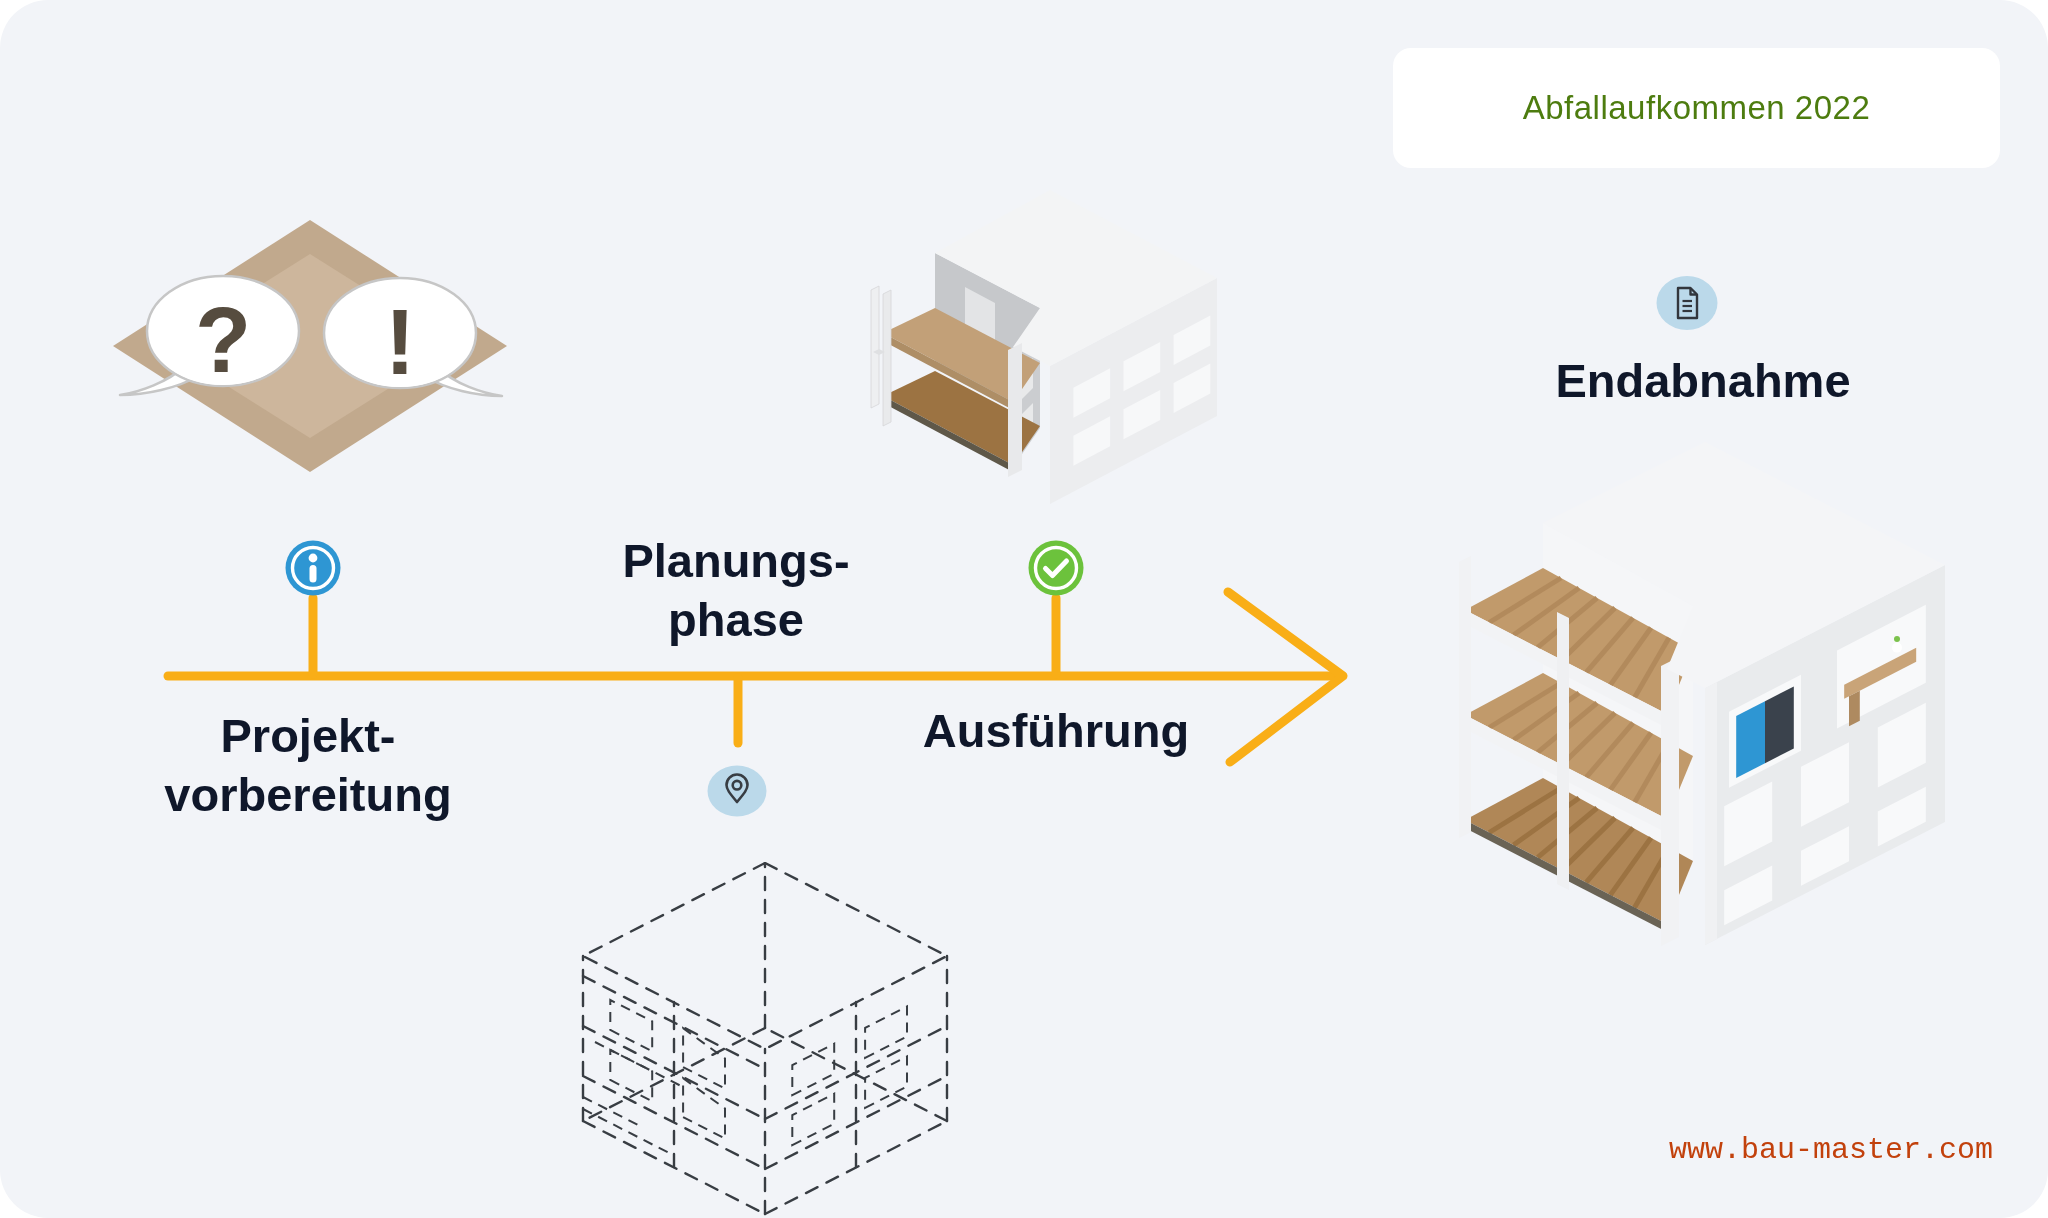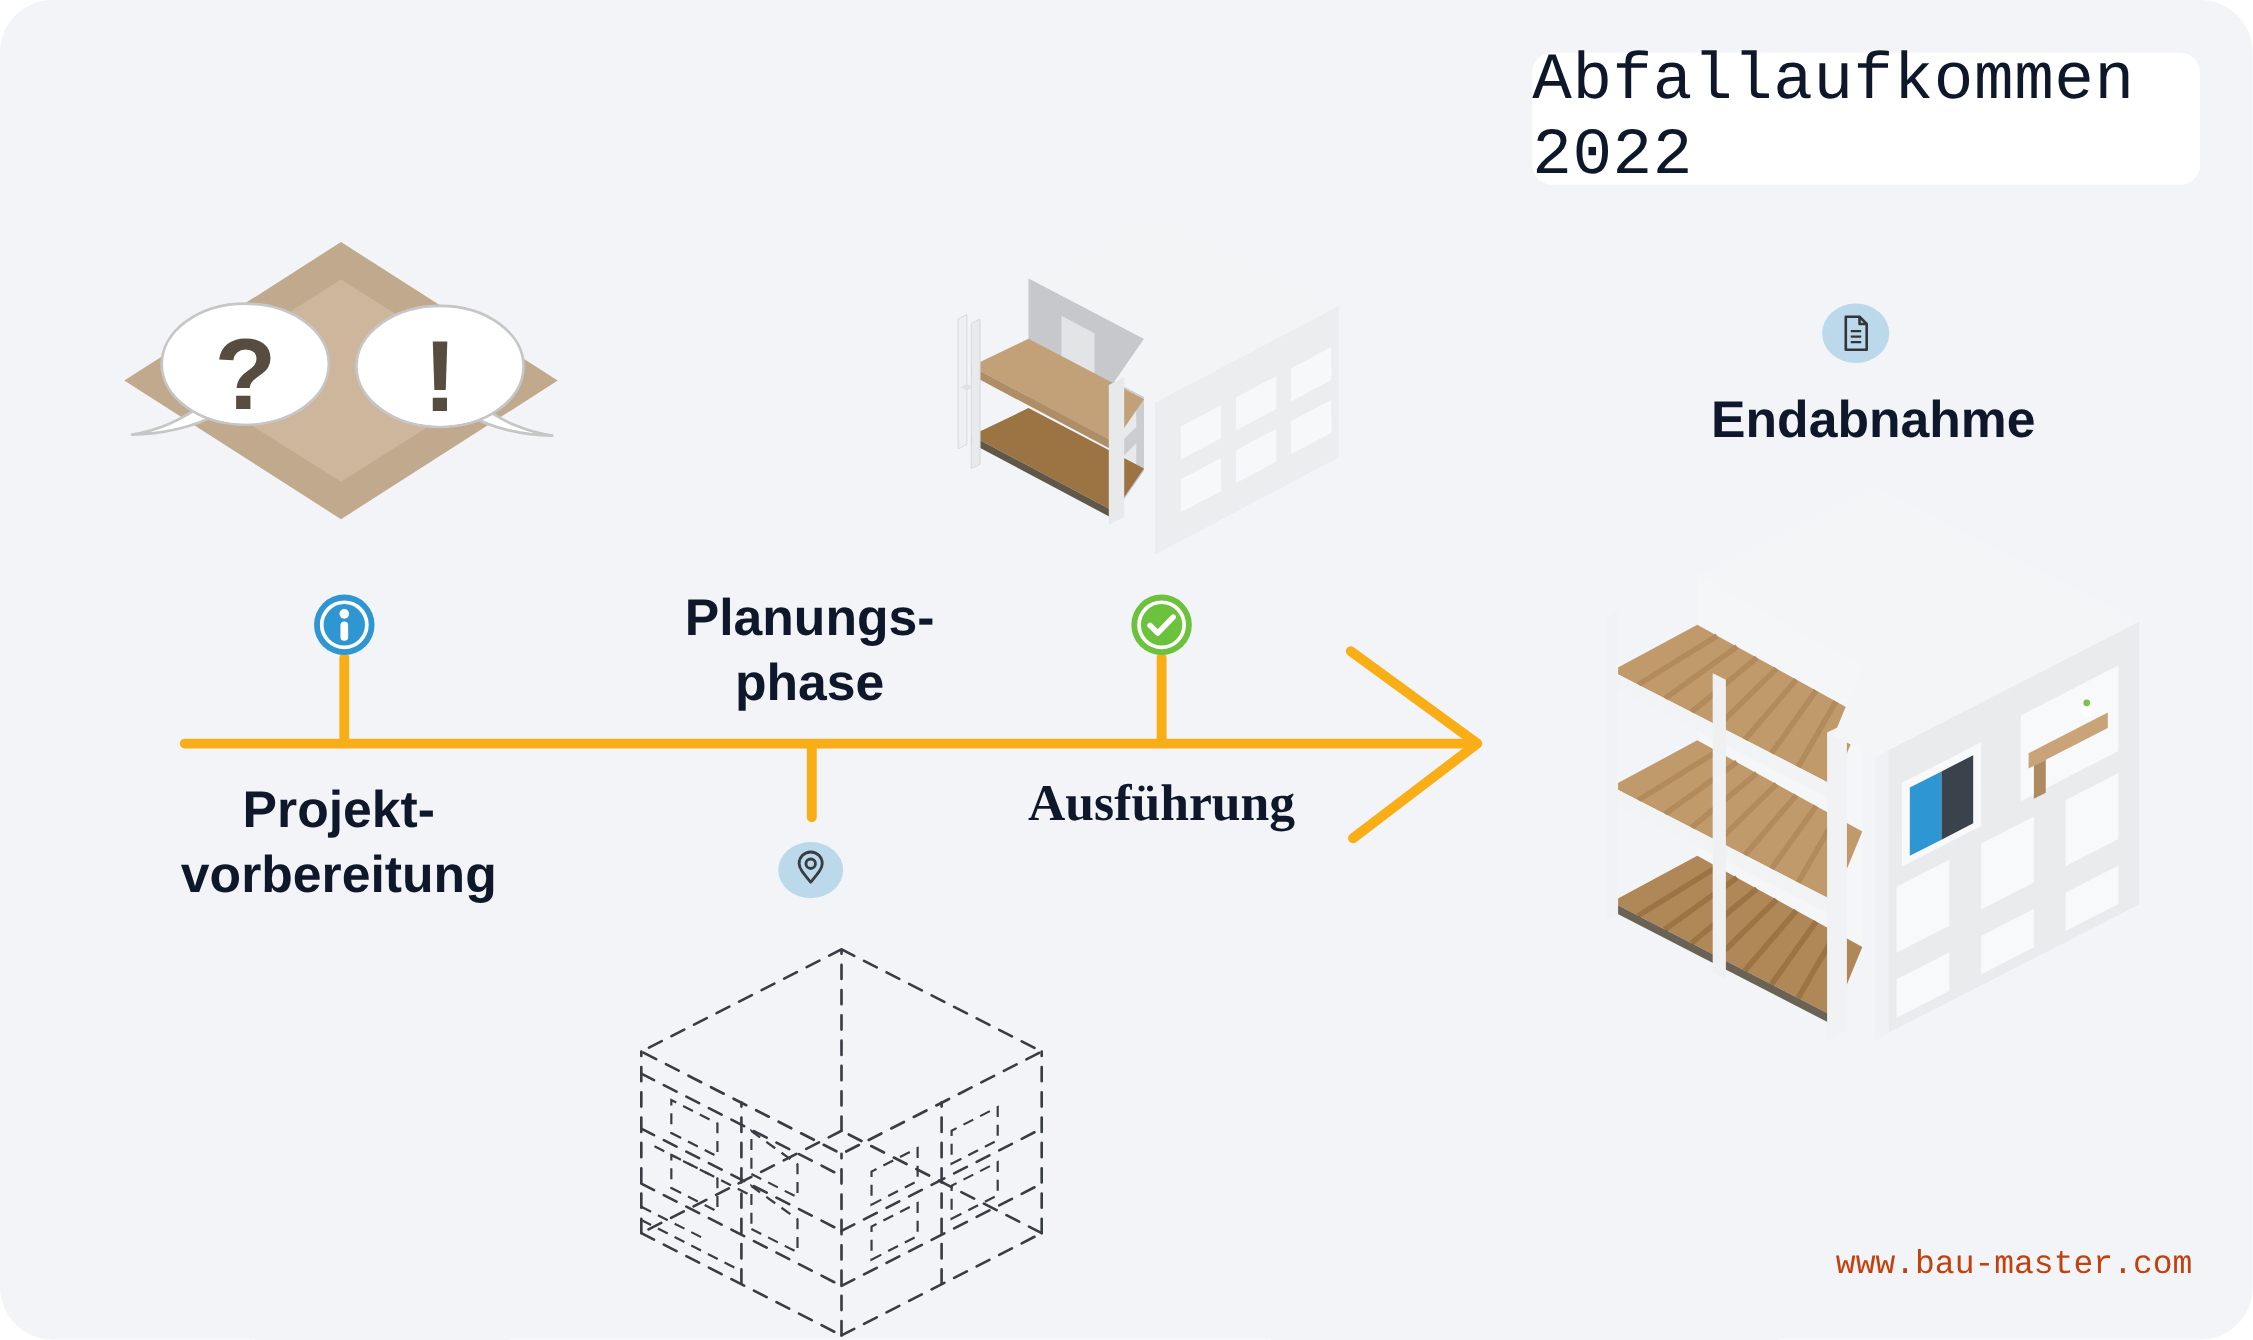--- a/index.html
+++ b/index.html
@@ -1,21 +1,21 @@
 <!DOCTYPE html>
 <html><head>
 <meta charset="utf-8">
 <style>
   html,body{margin:0;padding:0;background:#ffffff;}
   .canvas{position:relative;width:2048px;height:1218px;font-family:"Liberation Sans",sans-serif;overflow:hidden;}
   .panel{position:absolute;inset:0;background:#F2F4F8;border-radius:48px;}
   .abs{position:absolute;}
   .title-card{left:1393px;top:48px;width:607px;height:120px;background:#FFFFFF;border-radius:18px;
     display:flex;align-items:center;justify-content:center;}
-  .title-card span{font-size:60px;font-weight:500;color:#0f172a;letter-spacing:0.5px;font-family:Liberation Mono, monospace;}
+  .title-card span{font-size:33px;font-weight:500;color:#4d7c0f;letter-spacing:0.5px;}
   .phase-label{text-align:center;font-weight:700;color:#0f172a;font-size:47px;line-height:59px;}
   .url{font-size:30px;color:#c2410c;font-family:Liberation Mono, monospace;}
 </style>
 </head>
 <body>
 
 <div class="canvas">
   <div class="panel"></div>
 
   <div class="abs title-card">
@@ -63,21 +63,21 @@
   </svg>
 
   <div class="abs phase-label" style="left:556px;top:531px;width:360px;">
     <div>Planungs-</div>
     <div>phase</div>
   </div>
   <div class="abs phase-label" style="left:98px;top:706px;width:420px;">
     <div>Projekt-</div>
     <div>vorbereitung</div>
   </div>
-  <div class="abs phase-label" style="left:846px;top:701px;width:420px;font-family:Liberation Serif, serif;">
+  <div class="abs phase-label" style="left:846px;top:701px;width:420px;">
     <div>Ausführung</div>
   </div>
   <div class="abs phase-label" style="left:1473px;top:351px;width:460px;">
     <div>Endabnahme</div>
   </div>
 
   <svg class="abs" style="left:110px;top:196px;" width="400" height="300" viewBox="0 0 400 300">
     <polygon points="200,24 397,150 200,276 3,150" fill="#C1A98D"></polygon>
     <polygon points="200,58 346,150 200,242 54,150" fill="#CDB69C"></polygon>
     <g>

